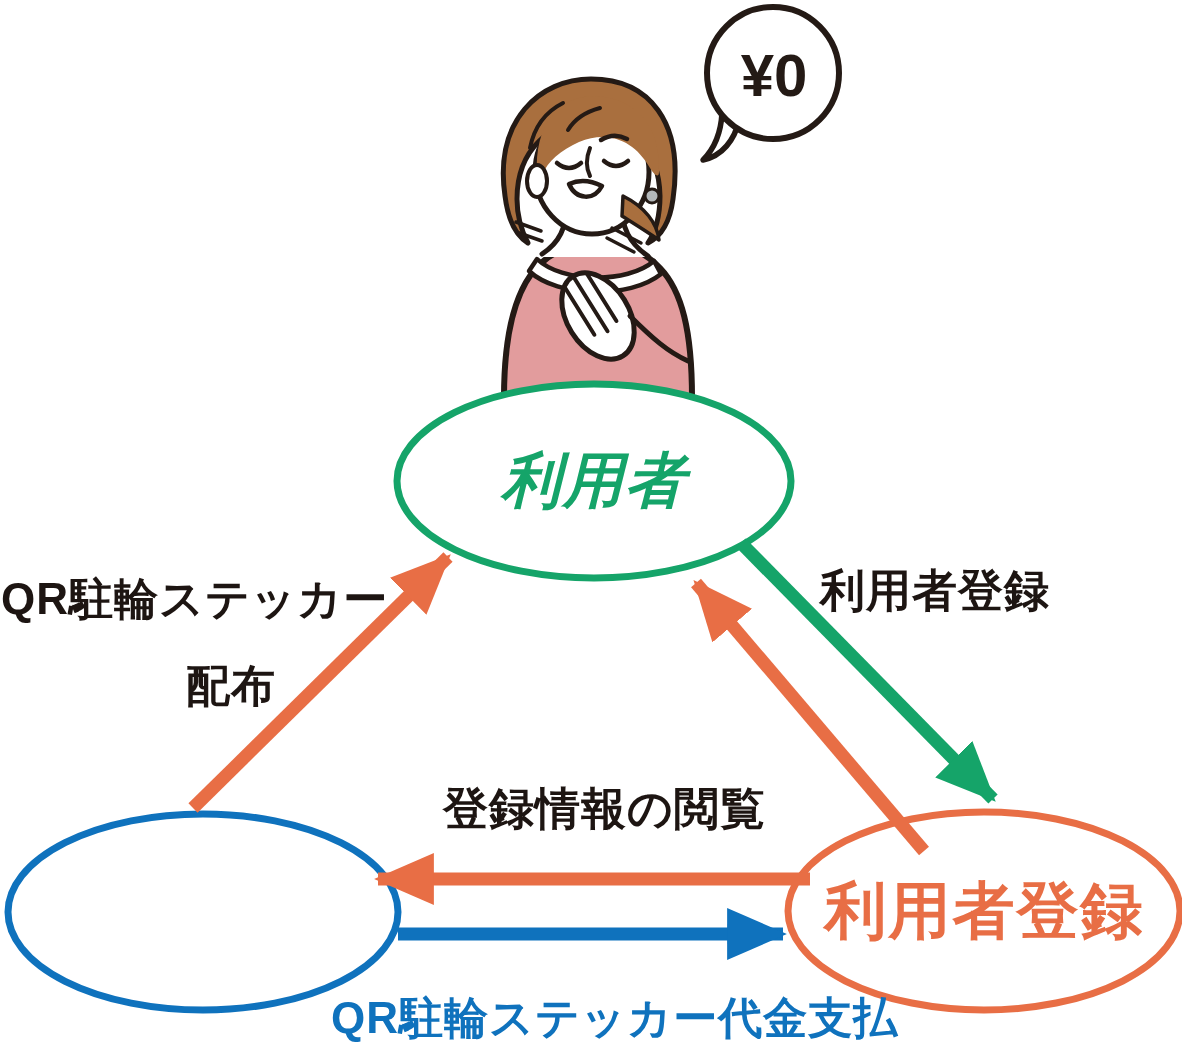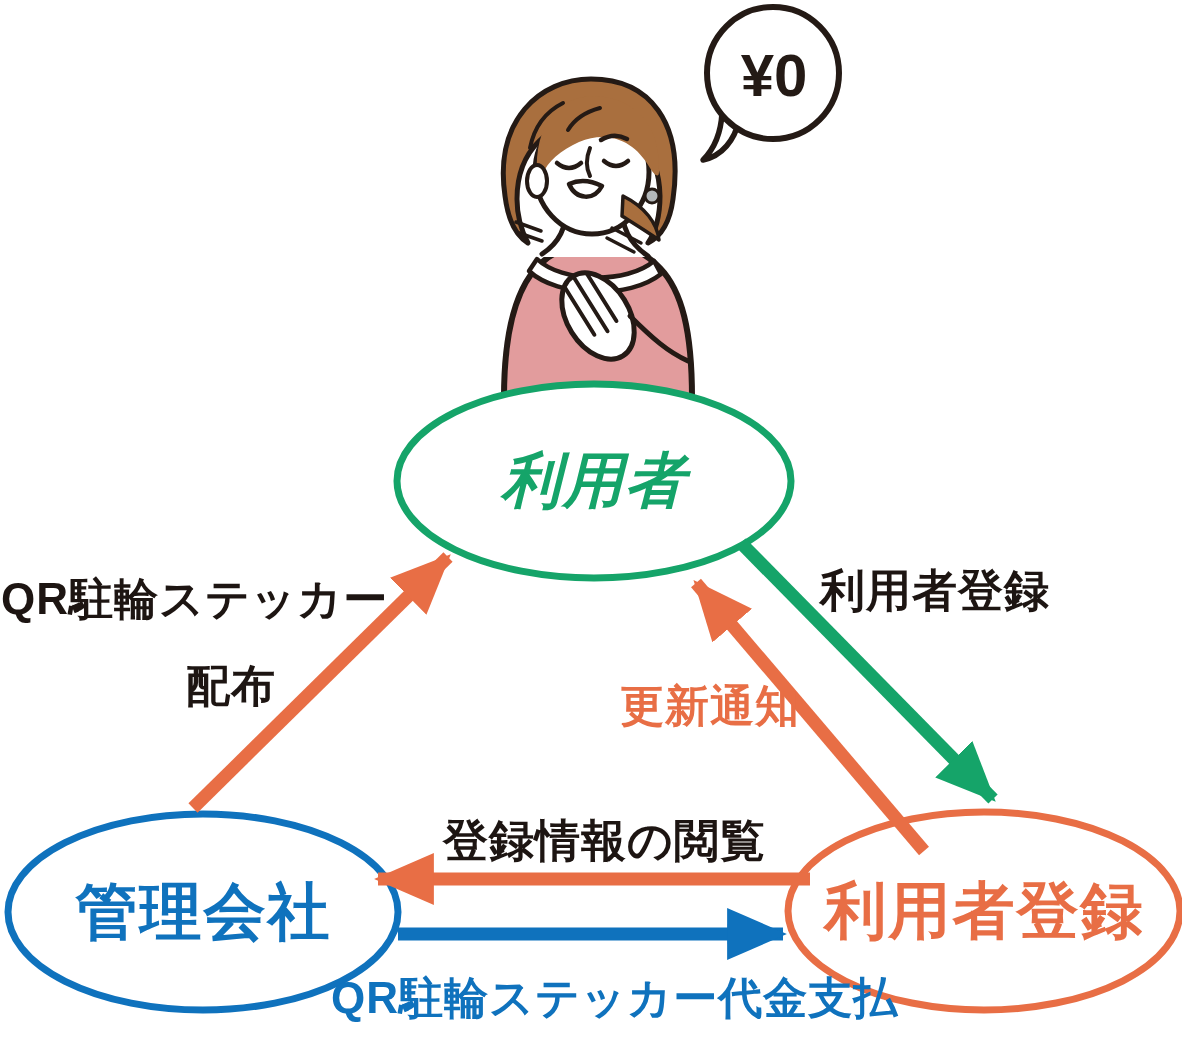--- a/index.html
+++ b/index.html
@@ -114,26 +114,24 @@
     <line x1="193" y1="808" x2="448" y2="557" style="stroke:var(--orange)" stroke-width="13" marker-end="url(#ah-orange)"></line>
     <line x1="741" y1="543" x2="993" y2="799" style="stroke:var(--green)" stroke-width="13" marker-end="url(#ah-green)"></line>
     <line x1="924" y1="851" x2="696" y2="583" style="stroke:var(--orange)" stroke-width="13" marker-end="url(#ah-orange)"></line>
     <line x1="810" y1="879" x2="378" y2="879" style="stroke:var(--orange)" stroke-width="13" marker-end="url(#ah-orange)"></line>
     <line x1="398" y1="934" x2="783" y2="934" style="stroke:var(--blue)" stroke-width="13" marker-end="url(#ah-blue)"></line>
   </svg>
 
   <div class="bubble-txt">¥0</div>
 
   <div class="node-lbl lbl-green" style="left:397px;top:432px;width:394px;height:98px;font-size:60px;font-style:italic;">利用者</div>
-  <div class="node-lbl lbl-blue" style="left:7px;top:863px;width:393px;height:98px;font-size:62px;">管理会社</div>
   <div class="node-lbl lbl-orange" style="left:788px;top:862px;width:393px;height:98px;font-size:62px;">利用者登録</div>
 
   <div class="lbl lbl-edge" style="left:1px;top:577px;">QR駐輪ステッカー</div>
   <div class="lbl lbl-edge" style="left:186px;top:640px;margin-top:24px;">配布</div>
 
   <div class="lbl lbl-edge" style="left:820px;top:568px;font-size:45px;">利用者登録</div>
 
-  <div class="lbl lbl-edge lbl-orange" style="left:620px;top:684px;">更新通知</div>
 
-  <div class="lbl lbl-edge" style="left:443px;top:786px;font-size:45px;margin-top:32px;">登録情報の閲覧</div>
+  <div class="lbl lbl-edge" style="left:443px;top:786px;font-size:45px;">登録情報の閲覧</div>
 
-  <div class="lbl lbl-edge lbl-blue" style="left:331px;top:976px;">QR駐輪ステッカー代金支払</div>
+  <div class="lbl lbl-edge lbl-blue" style="left:331px;top:996px;">QR駐輪ステッカー代金支払</div>
 </div>
 
 </body></html>

